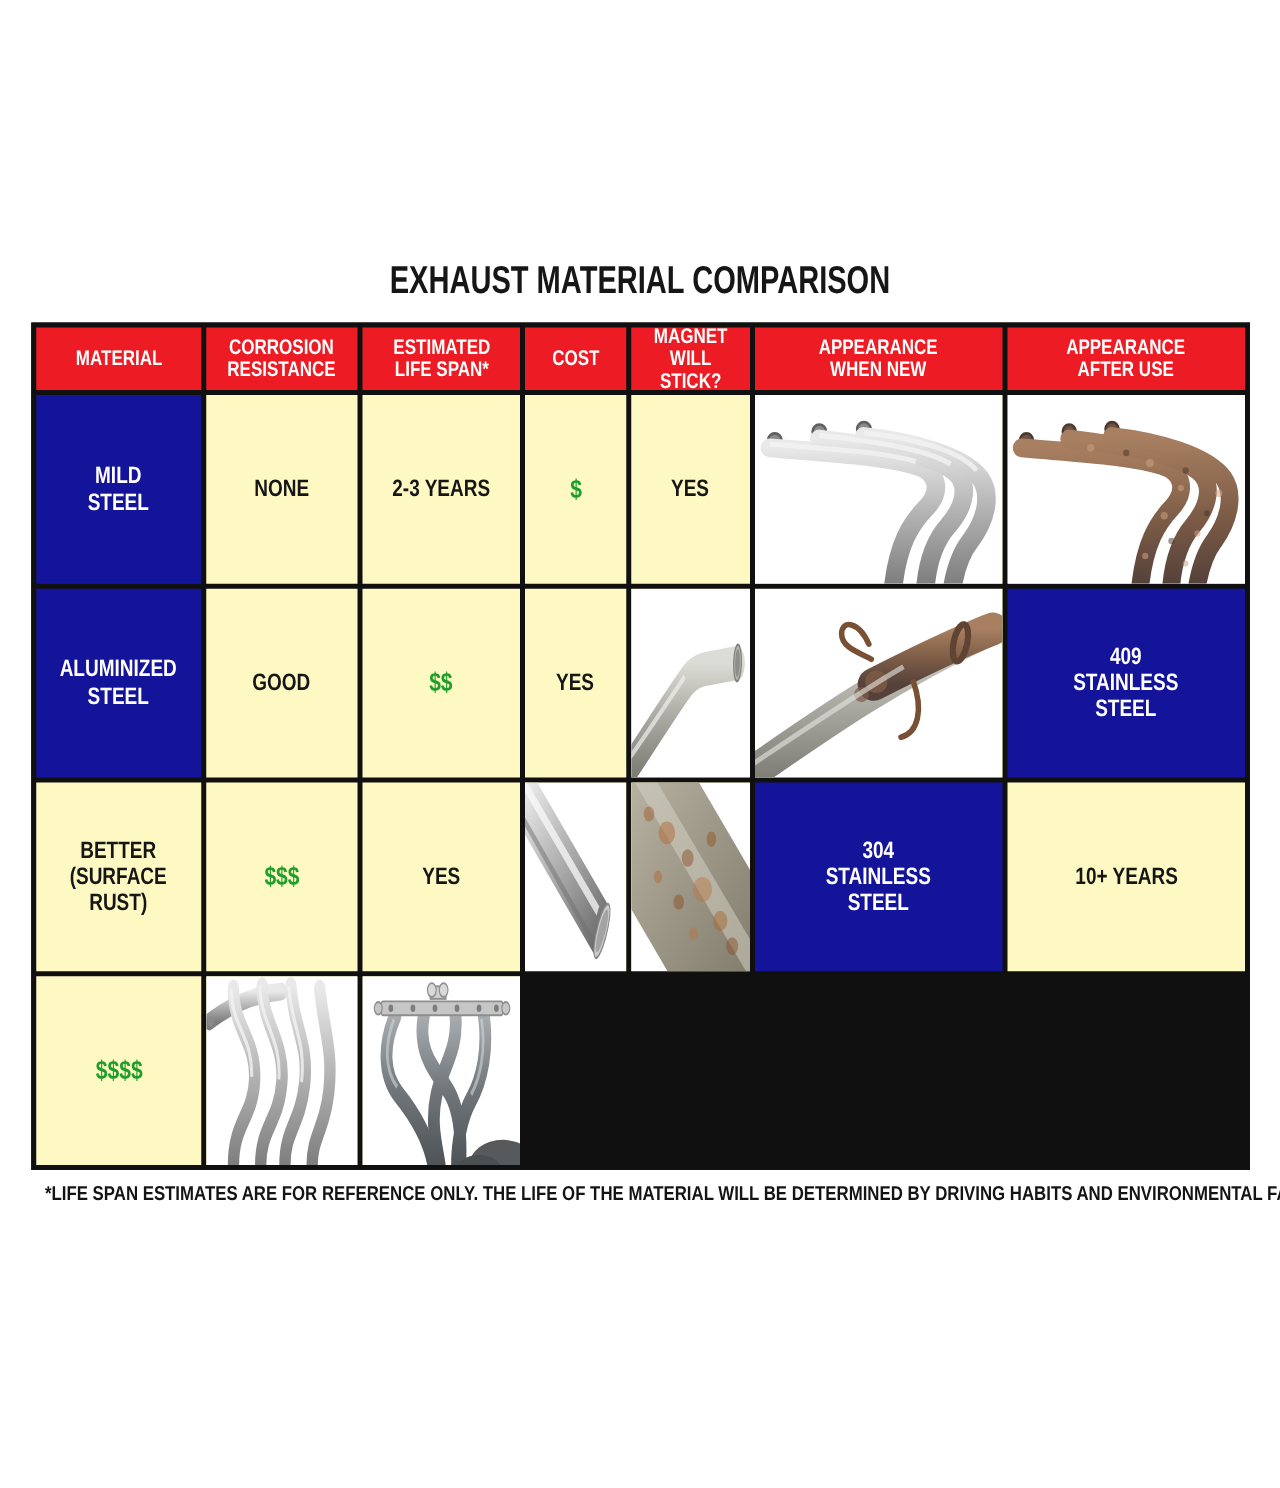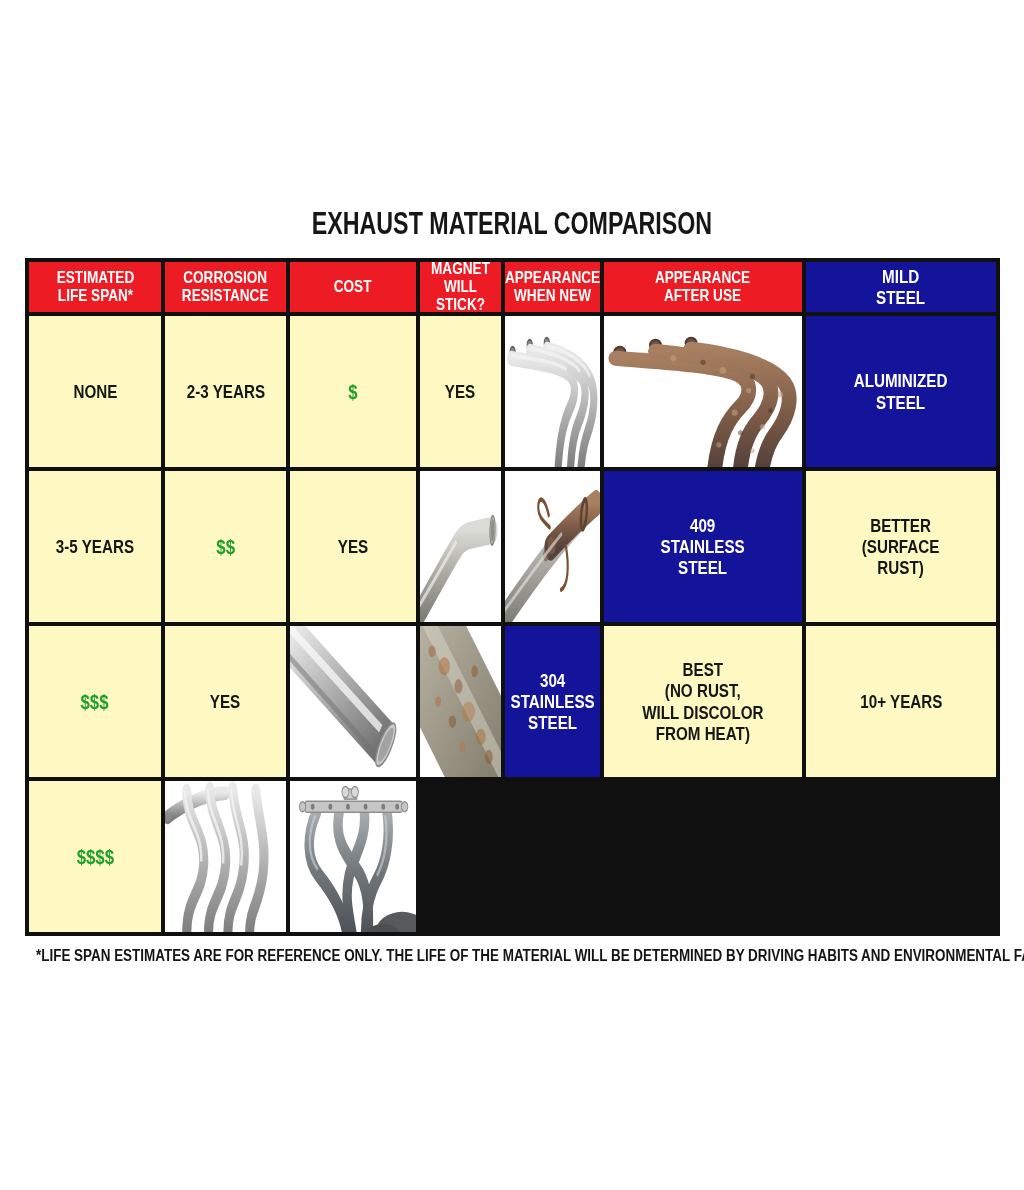--- a/index.html
+++ b/index.html
@@ -66,26 +66,29 @@
           <stop offset="1" stop-color="#787463"></stop>
       </linearGradient>
     </defs>
   </svg>
 
   <div class="title"><span class="cx t">EXHAUST MATERIAL COMPARISON</span></div>
 
   <div class="tbl">
 
     <div class="cell hdr">
+        <span class="cx">MATERIAL</span>
+      </div>
+    <div class="cell hdr">
+        <span class="cx">CORROSION
+RESISTANCE</span>
+      </div>
+    <div class="cell hdr">
         <span class="cx">ESTIMATED
 LIFE SPAN*</span>
-      </div>
-    <div class="cell hdr">
-        <span class="cx">CORROSION
-RESISTANCE</span>
       </div>
     <div class="cell hdr">
         <span class="cx">COST</span>
       </div>
     <div class="cell hdr">
         <span class="cx">MAGNET
 WILL STICK?</span>
       </div>
     <div class="cell hdr">
         <span class="cx">APPEARANCE
@@ -152,21 +155,21 @@
             <circle cx="168" cy="94" r="2.4"></circle>
         </g>
       </svg>
     </div>
 
     <div class="cell mat">
         <span class="cx">ALUMINIZED
 STEEL</span>
       </div>
     <div class="cell txt">
-        <span class="cx">3-5 YEARS</span>
+        <span class="cx">GOOD</span>
       </div>
     <div class="cell cost">
         <span class="cx">$$</span>
       </div>
     <div class="cell txt">
         <span class="cx"><span>YES</span><sup class="sup-tri"></sup></span>
       </div>
     <div class="cell photo" title="New aluminized steel bent exhaust pipe">
       <svg viewBox="0 0 200 150" preserveAspectRatio="none">
         <rect width="200" height="150" fill="#ffffff"></rect>
@@ -233,26 +236,20 @@
           <ellipse cx="30" cy="25" rx="9" ry="6" fill="#a06030" opacity="0.5"></ellipse>
           <ellipse cx="105" cy="120" rx="8" ry="5" fill="#b5794a" opacity="0.55"></ellipse>
         </g>
       </svg>
     </div>
 
     <div class="cell mat">
         <span class="cx">304
 STAINLESS
 STEEL</span>
-      </div>
-    <div class="cell txt">
-        <span class="cx">BEST
-(NO RUST,
-WILL DISCOLOR
-FROM HEAT)</span>
       </div>
     <div class="cell txt">
         <span class="cx">10+ YEARS</span>
       </div>
     <div class="cell cost">
         <span class="cx">$$$$</span>
       </div>
     <div class="cell photo" title="New 304 stainless steel headers">
       <svg viewBox="0 0 200 150" preserveAspectRatio="none">
         <rect width="200" height="150" fill="#ffffff"></rect>

